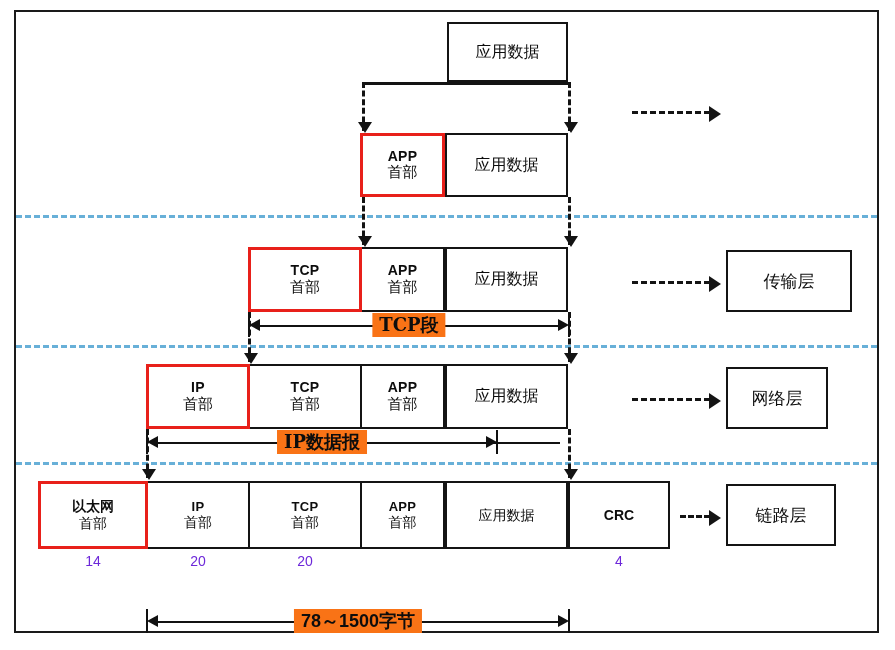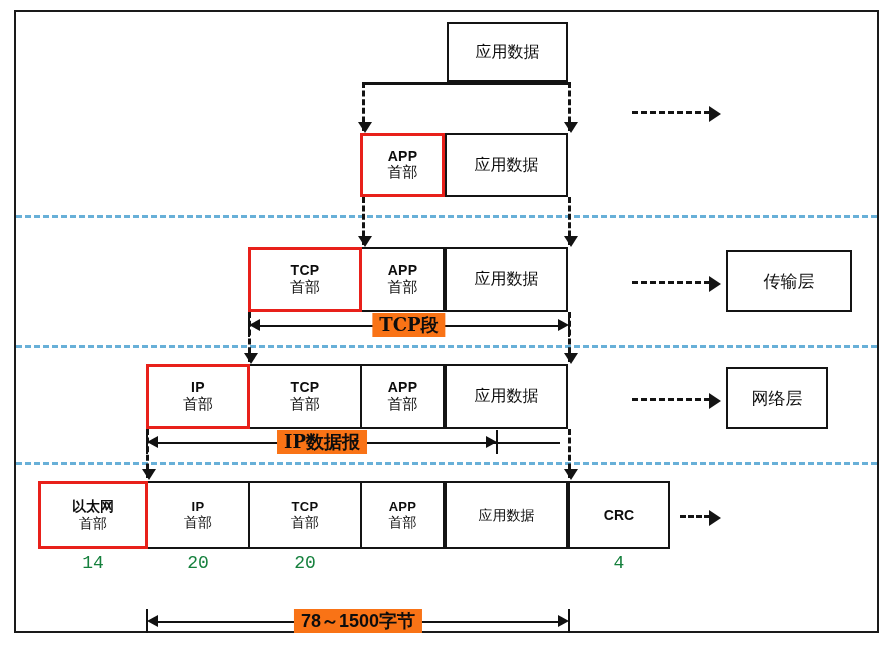--- a/index.html
+++ b/index.html
@@ -148,22 +148,22 @@
     font-size:18px;
     color:#0d0d0d;
     white-space:nowrap;
   }
   .measure .cap.lat{font-family:"Liberation Sans",sans-serif;}
 
   
   .bytenum{
     position:absolute;
     transform:translateX(-50%);
-    font-family:Liberation Mono, monospace;
-    font-size:18px;color:#15803d;
+    font-family:Liberation Sans, sans-serif;
+    font-size:14px;color:#6d28d9;
     z-index:7;
   }
 
   
   .watermark{
     position:absolute;
     right:28px;bottom:20px;
     font-family:"DejaVu Sans","Liberation Sans",sans-serif;
     font-size:15px;
     color:#cfcfcf;
@@ -322,15 +322,18 @@
   <div class="darrow" style="left:632px;top:398px;width:78px;">
     <span class="tip"></span>
   </div>
   <div class="layer-box" style="left:726px;top:367px;width:102px;height:62px;">
     <span>网络层</span>
   </div>
 
   <div class="darrow" style="left:680px;top:515px;width:30px;">
     <span class="tip"></span>
   </div>
+  <div class="layer-box" style="left:726px;top:484px;width:110px;height:62px;">
+    <span>链路层</span>
+  </div>
 
 
 </div>
 
 </body></html>

